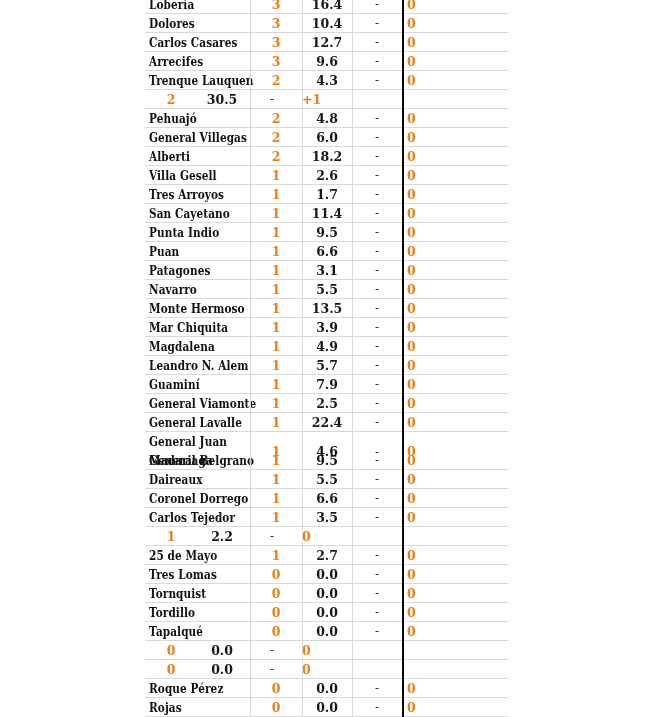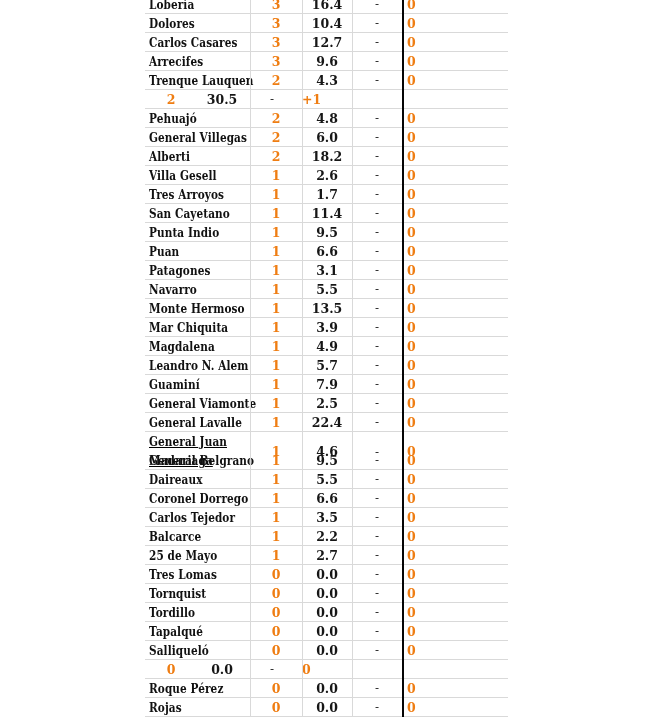--- a/index.html
+++ b/index.html
@@ -21,21 +21,21 @@
   .row.overflow-name{border-bottom:none;}
   .cell{box-sizing:border-box;}
   .cell-name{
     width:105px;padding-left:4px;position:relative;align-self:stretch;
     display:flex;align-items:center;
   }
   .name-inner{
     font-weight:bold;font-size:12.5px;color:#111111;white-space:nowrap;
     transform:scaleX(0.84);transform-origin:0 50%;letter-spacing:0.1px;
   }
-  .name-lines{position:absolute;left:4px;top:0;text-decoration:underline;}
+  .name-lines{position:absolute;left:4px;top:0;}
   .name-lines .line{height:19px;line-height:19px;}
   .cell-count{width:52px;text-align:center;color:var(--accent);font-weight:bold;font-size:12.5px;}
   .cell-rate{width:50px;text-align:center;color:#161616;font-weight:bold;font-size:12.5px;}
   .cell-trend{width:50px;text-align:center;color:#333333;font-weight:normal;font-size:12px;}
   .cell-change{flex:1;padding-left:5px;color:var(--accent);font-weight:bold;font-size:12.5px;}
   
   .overflow-name .cell-count,
   .overflow-name .cell-rate,
   .overflow-name .cell-trend,
   .overflow-name .cell-change{transform:translateY(9.5px);}
@@ -290,23 +290,20 @@
     <div class="row">
       <div class="cell cell-name">
         <span class="name-inner">Carlos Tejedor</span>
       </div>
       <div class="cell cell-count">1</div>
       <div class="cell cell-rate">3.5</div>
       <div class="cell cell-trend">-</div>
       <div class="cell cell-change">0</div>
     </div>
     <div class="row">
-      <div class="cell cell-name">
-        <span class="name-inner">Balcarce</span>
-      </div>
       <div class="cell cell-count">1</div>
       <div class="cell cell-rate">2.2</div>
       <div class="cell cell-trend">-</div>
       <div class="cell cell-change">0</div>
     </div>
     <div class="row">
       <div class="cell cell-name">
         <span class="name-inner">25 de Mayo</span>
       </div>
       <div class="cell cell-count">1</div>
@@ -344,23 +341,20 @@
     <div class="row">
       <div class="cell cell-name">
         <span class="name-inner">Tapalqué</span>
       </div>
       <div class="cell cell-count">0</div>
       <div class="cell cell-rate">0.0</div>
       <div class="cell cell-trend">-</div>
       <div class="cell cell-change">0</div>
     </div>
     <div class="row">
-      <div class="cell cell-name">
-        <span class="name-inner">Salliqueló</span>
-      </div>
       <div class="cell cell-count">0</div>
       <div class="cell cell-rate">0.0</div>
       <div class="cell cell-trend">-</div>
       <div class="cell cell-change">0</div>
     </div>
     <div class="row">
       <div class="cell cell-count">0</div>
       <div class="cell cell-rate">0.0</div>
       <div class="cell cell-trend">-</div>
       <div class="cell cell-change">0</div>

